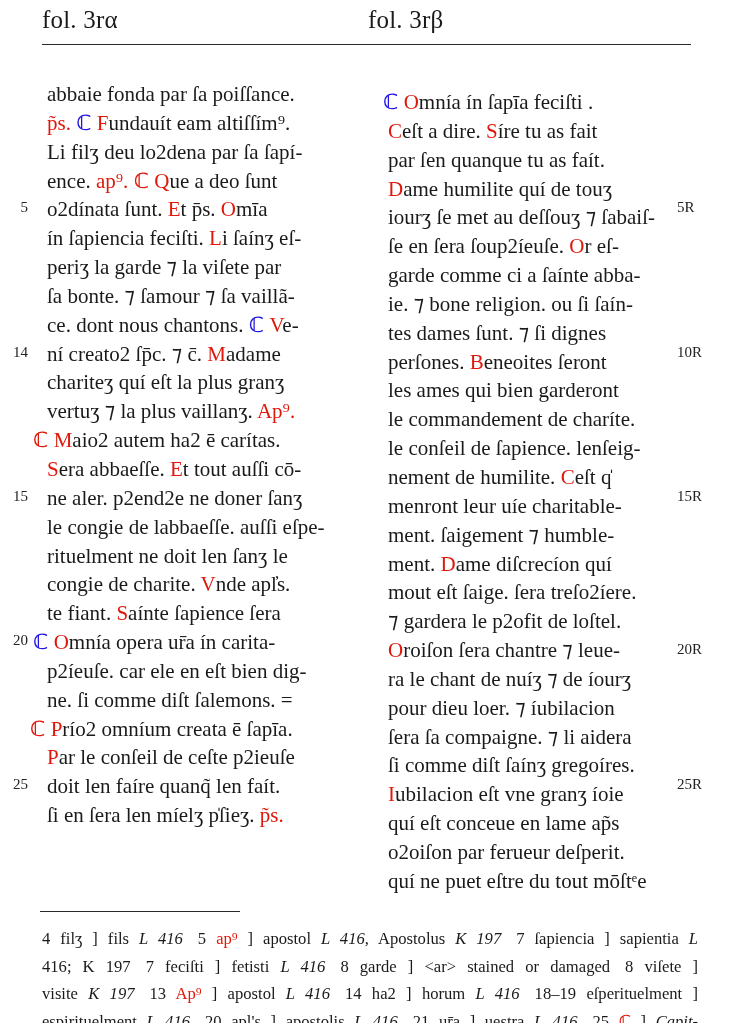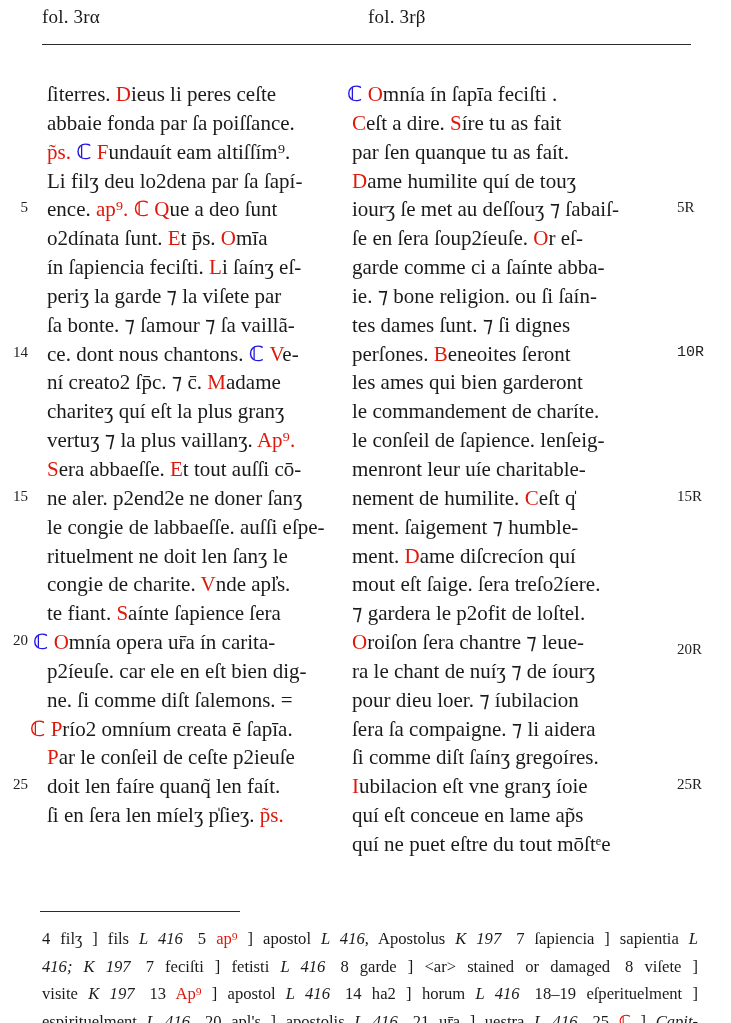--- a/index.html
+++ b/index.html
@@ -1,29 +1,29 @@
 <!DOCTYPE html>
 <html><head>
 <meta charset="utf-8">
 <style>
   html,body{margin:0;padding:0;}
   body{
     width:731px;height:1023px;position:relative;overflow:hidden;
     background:#ffffff;color:#1a1a1a;
     font-family:"Liberation Serif","DejaVu Serif","DejaVu Sans",serif;
   }
-  .hdr{position:absolute;top:6px;font-size:19px;letter-spacing:.2px;}
+  .hdr{position:absolute;top:6px;font-size:25px;letter-spacing:.2px;}
   #hdr-left{left:42px;}
   #hdr-right{left:368px;}
   .rule{position:absolute;height:1px;background:#2b2b2b;}
   #top-rule{left:42px;width:649px;top:44px;}
   #apparatus-rule{left:40px;width:200px;top:911px;}
   .folio-col{position:absolute;top:80px;font-size:21px;line-height:28.85px;}
   #col-a{left:47px;width:312px;}
-  #col-b{left:352px;width:330px;}
+  #col-b{left:388px;width:330px;margin-top:8px;}
   .line{white-space:pre;height:28.85px;}
   .num-col{position:absolute;top:0;height:1023px;font-size:15px;color:#222;}
   #nums-left{left:0;width:28px;}
   #nums-right{left:677px;width:40px;}
   .lnum{position:absolute;white-space:nowrap;}
   #nums-left .lnum{right:0;}
   #nums-right .lnum{left:0;}
   #apparatus-text{
     position:absolute;left:42px;top:925px;width:656px;
     font-size:16.6px;line-height:27.6px;
@@ -39,33 +39,33 @@
 <div class="rule" id="top-rule"></div>
 
 <div class="num-col" id="nums-left">
     <div class="lnum" style="top: 199.4px;">5</div>
     <div class="lnum" style="top: 343.65px;">14</div>
     <div class="lnum" style="top: 487.9px;">15</div>
     <div class="lnum" style="top: 632.15px;">20</div>
     <div class="lnum" style="top: 776.4px;">25</div>
   </div>
 <div class="folio-col" id="col-a">
-    <div class="line"><span>ſiterres. </span><span style="color: rgb(224, 24, 11);">D</span><span>ieus li peres ceſte</span></div>
     <div class="line"><span>abbaie fonda par ſa poiſſance.</span></div>
     <div class="line"><span style="color: rgb(224, 24, 11);">p̃s. </span><span style="color: rgb(35, 22, 227); font-weight: 700;">ℂ </span><span style="color: rgb(224, 24, 11);">F</span><span>undauít eam altiſſím⁹.</span></div>
     <div class="line"><span>Li filʒ deu lo2dena par ſa ſapí-</span></div>
     <div class="line"><span>ence. </span><span style="color: rgb(224, 24, 11);">ap⁹. </span><span style="color: rgb(224, 24, 11); font-weight: 700;">ℂ </span><span style="color: rgb(224, 24, 11);">Q</span><span>ue a deo ſunt</span></div>
     <div class="line"><span>o2dínata ſunt. </span><span style="color: rgb(224, 24, 11);">E</span><span>t p̄s. </span><span style="color: rgb(224, 24, 11);">O</span><span>mīa</span></div>
     <div class="line"><span>ín ſapiencia feciſti. </span><span style="color: rgb(224, 24, 11);">L</span><span>i ſaínʒ eſ-</span></div>
     <div class="line"><span>periʒ la garde ⁊ la viſete par</span></div>
     <div class="line"><span>ſa bonte. ⁊ ſamour ⁊ ſa vaillã-</span></div>
     <div class="line"><span>ce. dont nous chantons. </span><span style="color: rgb(35, 22, 227); font-weight: 700;">ℂ </span><span style="color: rgb(224, 24, 11);">V</span><span>e-</span></div>
     <div class="line"><span>ní creato2 ſp̄c. ⁊ c̄. </span><span style="color: rgb(224, 24, 11);">M</span><span>adame</span></div>
     <div class="line"><span>chariteʒ quí eſt la plus granʒ</span></div>
     <div class="line"><span>vertuʒ ⁊ la plus vaillanʒ. </span><span style="color: rgb(224, 24, 11);">Ap⁹.</span></div>
+    <div class="line" style="text-indent: -14px;"><span style="color: rgb(224, 24, 11); font-weight: 700;">ℂ </span><span style="color: rgb(224, 24, 11);">M</span><span>aio2 autem ha2 ē carítas.</span></div>
     <div class="line"><span style="color: rgb(224, 24, 11);">S</span><span>era abbaeſſe. </span><span style="color: rgb(224, 24, 11);">E</span><span>t tout auſſi cō-</span></div>
     <div class="line"><span>ne aler. p2end2e ne doner ſanʒ</span></div>
     <div class="line"><span>le congie de labbaeſſe. auſſi eſpe-</span></div>
     <div class="line"><span>rituelment ne doit len ſanʒ le</span></div>
     <div class="line"><span>congie de charite. </span><span style="color: rgb(224, 24, 11);">V</span><span>nde apl̓s.</span></div>
     <div class="line"><span>te fiant. </span><span style="color: rgb(224, 24, 11);">S</span><span>aínte ſapience ſera</span></div>
     <div class="line" style="text-indent: -14px;"><span style="color: rgb(35, 22, 227); font-weight: 700;">ℂ </span><span style="color: rgb(224, 24, 11);">O</span><span>mnía opera ur̄a ín carita-</span></div>
     <div class="line"><span>p2íeuſe. car ele en eſt bien dig-</span></div>
     <div class="line"><span>ne. ſi comme diſt ſalemons. =</span></div>
     <div class="line" style="text-indent: -17px;"><span style="color: rgb(224, 24, 11); font-weight: 700;">ℂ </span><span style="color: rgb(224, 24, 11);">P</span><span>río2 omníum creata ē ſapīa.</span></div>
@@ -80,42 +80,43 @@
     <div class="line"><span style="color: rgb(224, 24, 11);">D</span><span>ame humilite quí de touʒ</span></div>
     <div class="line"><span>iourʒ ſe met au deſſouʒ ⁊ ſabaiſ-</span></div>
     <div class="line"><span>ſe en ſera ſoup2íeuſe. </span><span style="color: rgb(224, 24, 11);">O</span><span>r eſ-</span></div>
     <div class="line"><span>garde comme ci a ſaínte abba-</span></div>
     <div class="line"><span>ie. ⁊ bone religion. ou ſi ſaín-</span></div>
     <div class="line"><span>tes dames ſunt. ⁊ ſi dignes</span></div>
     <div class="line"><span>perſones. </span><span style="color: rgb(224, 24, 11);">B</span><span>eneoites ſeront</span></div>
     <div class="line"><span>les ames qui bien garderont</span></div>
     <div class="line"><span>le commandement de charíte.</span></div>
     <div class="line"><span>le conſeil de ſapience. lenſeig-</span></div>
+    <div class="line"><span>nement de humilite. </span><span style="color: rgb(224, 24, 11);">C</span><span>eſt q̍</span></div>
     <div class="line"><span>menront leur uíe charitable-</span></div>
-    <div class="line"><span>nement de humilite. </span><span style="color: rgb(224, 24, 11);">C</span><span>eſt q̍</span></div>
     <div class="line"><span>ment. ſaigement ⁊ humble-</span></div>
     <div class="line"><span>ment. </span><span style="color: rgb(224, 24, 11);">D</span><span>ame diſcrecíon quí</span></div>
     <div class="line"><span>mout eſt ſaige. ſera treſo2íere.</span></div>
     <div class="line"><span>⁊ gardera le p2ofit de loſtel.</span></div>
     <div class="line"><span style="color: rgb(224, 24, 11);">O</span><span>roiſon ſera chantre ⁊ leue-</span></div>
     <div class="line"><span>ra le chant de nuíʒ ⁊ de íourʒ</span></div>
     <div class="line"><span>pour dieu loer. ⁊ íubilacion</span></div>
     <div class="line"><span>ſera ſa compaigne. ⁊ li aidera</span></div>
     <div class="line"><span>ſi comme diſt ſaínʒ gregoíres.</span></div>
     <div class="line"><span style="color: rgb(224, 24, 11);">I</span><span>ubilacion eſt vne granʒ íoie</span></div>
     <div class="line"><span>quí eſt conceue en lame ap̃s</span></div>
+    <div class="line"><span>o2oiſon par ferueur deſperit.</span></div>
     <div class="line"><span>quí ne puet eſtre du tout mōſtᵉe</span></div>
   </div>
 <div class="num-col" id="nums-right">
     <div class="lnum" style="top: 199.4px;">5R</div>
-    <div class="lnum" style="top: 343.65px; font-family: Liberation Mono, monospace;">10R</div>
+    <div class="lnum" style="top: 343.65px;">10R</div>
     <div class="lnum" style="top: 487.9px;">15R</div>
     <div class="lnum" style="top: 641px;">20R</div>
     <div class="lnum" style="top: 776.4px;">25R</div>
   </div>
 
 <div class="rule" id="apparatus-rule"></div>
 <div id="apparatus-text">
     <div class="app-line"><span>4  filʒ ]  fils </span><span style="font-style: italic;">L 416</span><span class="gap"></span><span>5  </span><span style="color: rgb(224, 24, 11);">ap⁹</span><span> ]  apostol </span><span style="font-style: italic;">L 416</span><span>, Apostolus </span><span style="font-style: italic;">K 197</span><span class="gap"></span><span>7  ſapiencia ]  sapientia </span><span style="font-style: italic;">L</span></div>
-    <div class="app-line"><span style="font-style: italic;">416; K 197</span><span class="gap"></span><span>7  feciſti ]  fetisti </span><span style="font-style: italic;">L 416</span><span class="gap"></span><span>8  garde ]  </span><span style="">&lt;ar&gt; stained or damaged</span><span class="gap"></span><span>8  viſete ]</span></div>
+    <div class="app-line"><span style="">416; K 197</span><span class="gap"></span><span>7  feciſti ]  fetisti </span><span style="font-style: italic;">L 416</span><span class="gap"></span><span>8  garde ]  </span><span style="">&lt;ar&gt; stained or damaged</span><span class="gap"></span><span>8  viſete ]</span></div>
     <div class="app-line"><span>visite </span><span style="font-style: italic;">K 197</span><span class="gap"></span><span>13  </span><span style="color: rgb(224, 24, 11);">Ap⁹</span><span> ]  apostol </span><span style="font-style: italic;">L 416</span><span class="gap"></span><span>14  ha2 ]  horum </span><span style="font-style: italic;">L 416</span><span class="gap"></span><span>18–19  eſperituelment ]</span></div>
     <div class="app-line"><span>espirituelment </span><span style="font-style: italic;">L 416</span><span class="gap"></span><span>20  apl's ]  apostolis </span><span style="font-style: italic;">L 416</span><span class="gap"></span><span>21  ur̄a ]  uestra </span><span style="font-style: italic;">L 416</span><span class="gap"></span><span>25  </span><span style="color: rgb(224, 24, 11); font-weight: 700;">ℂ</span><span> ]  </span><span style="font-style: italic;">Capit-</span></div>
   </div>
 
 </body></html>

